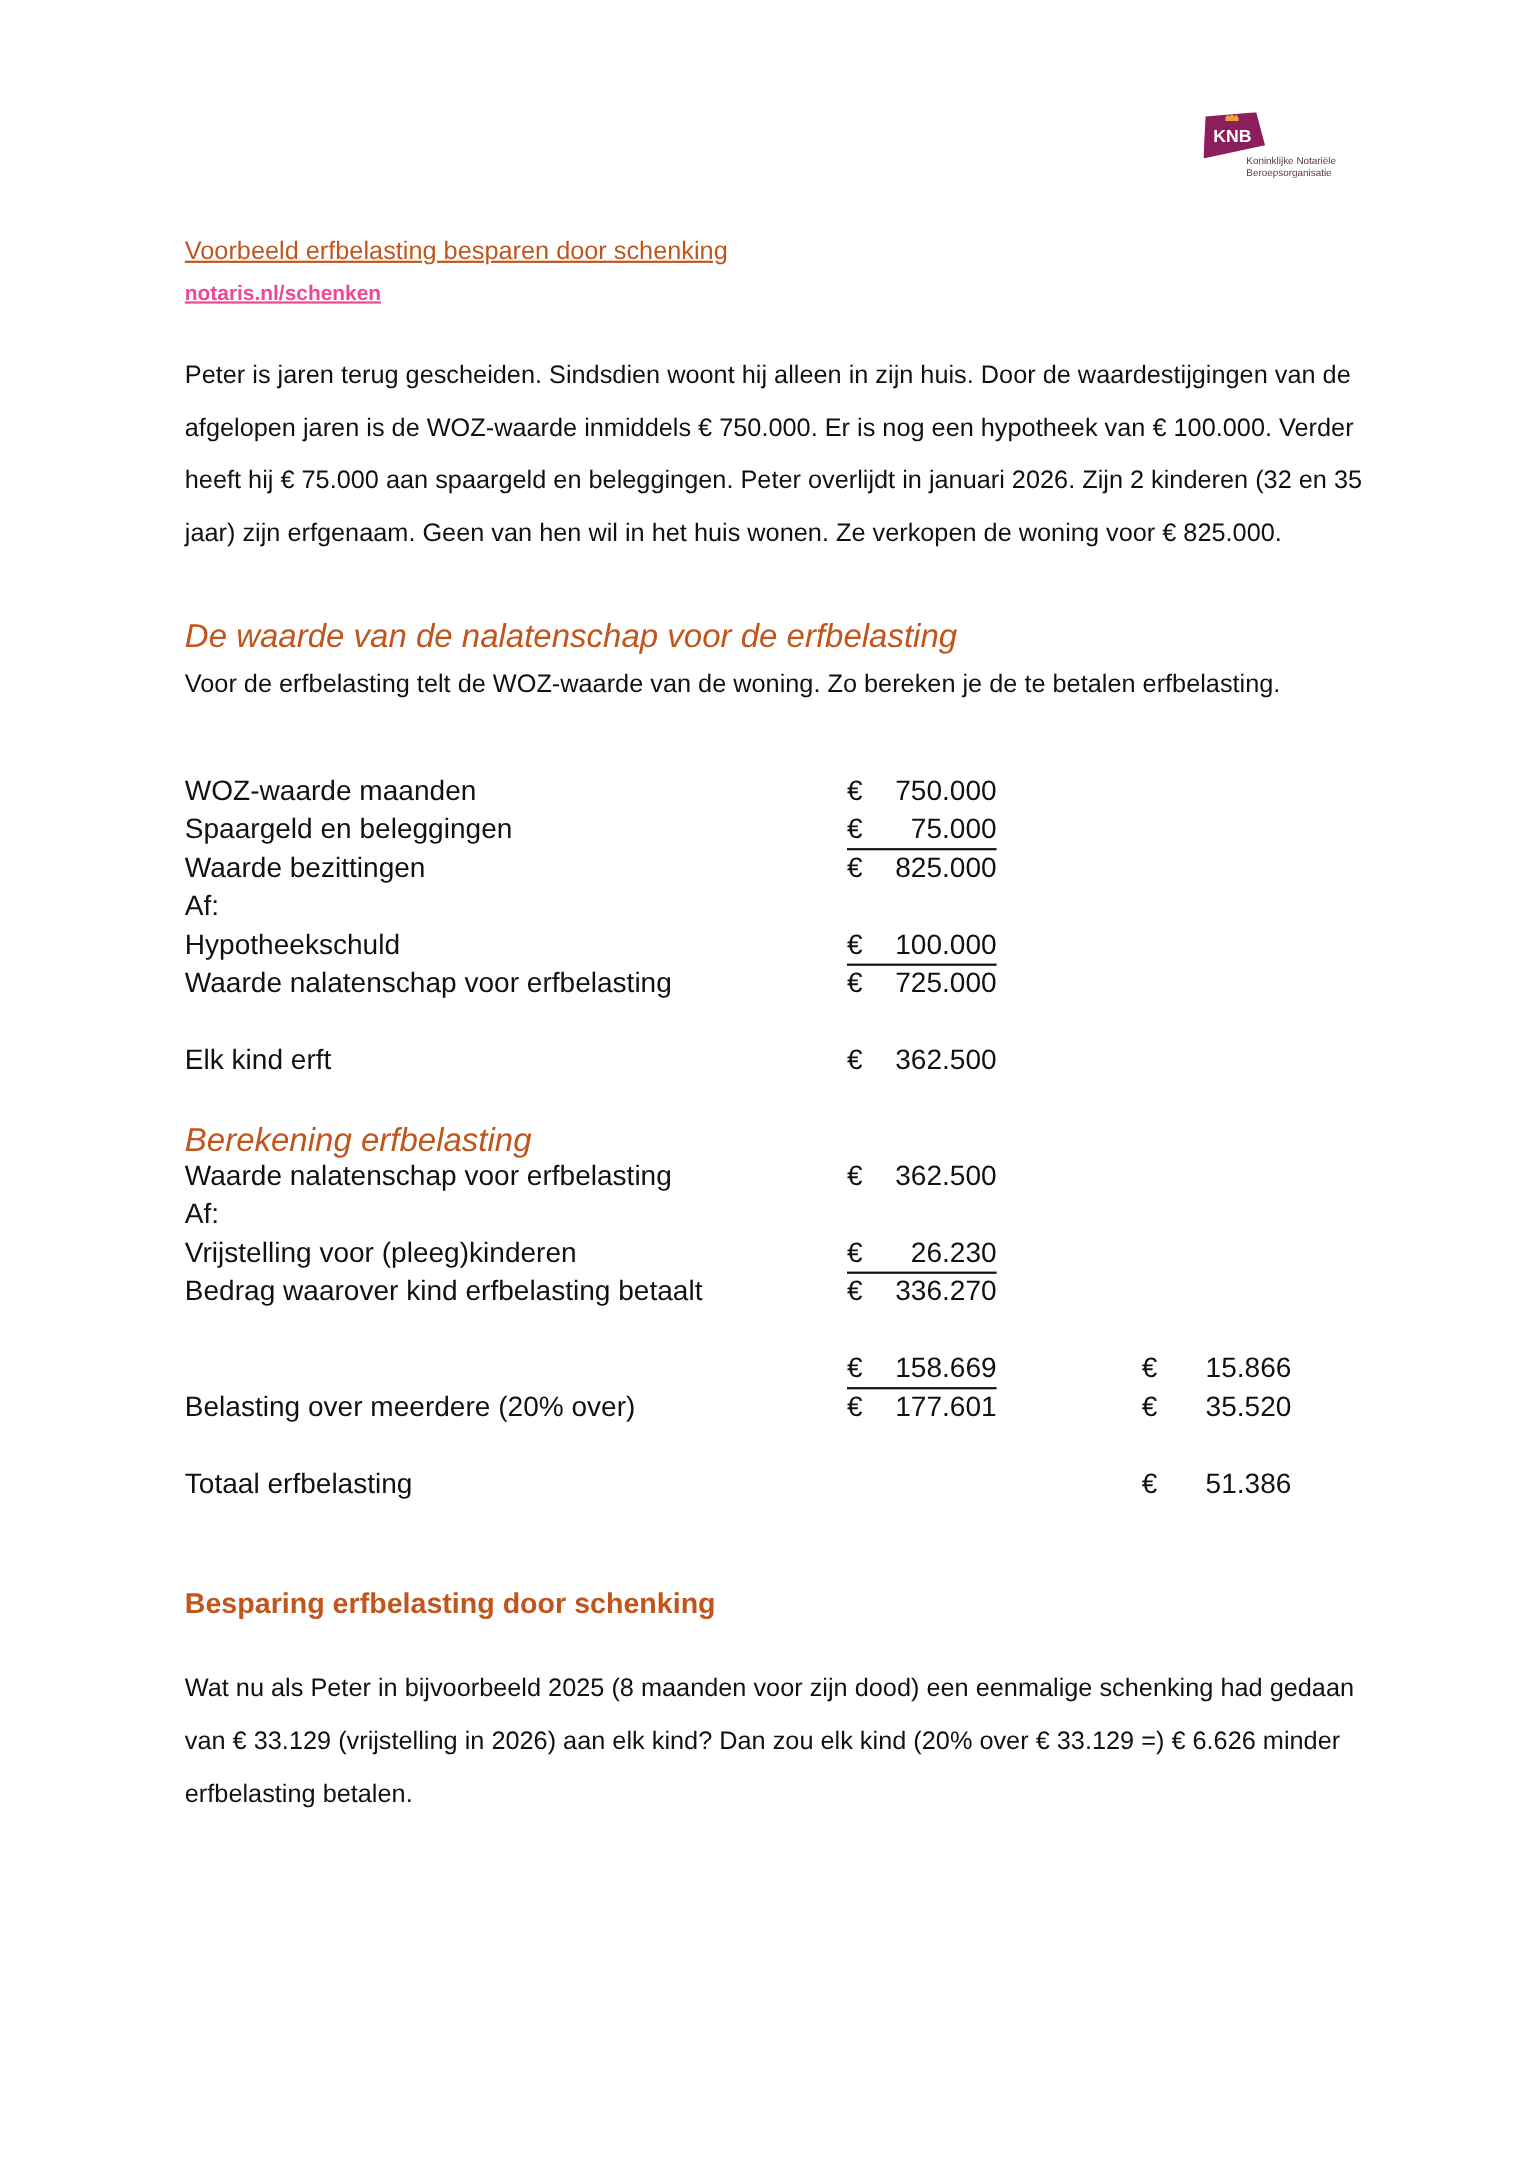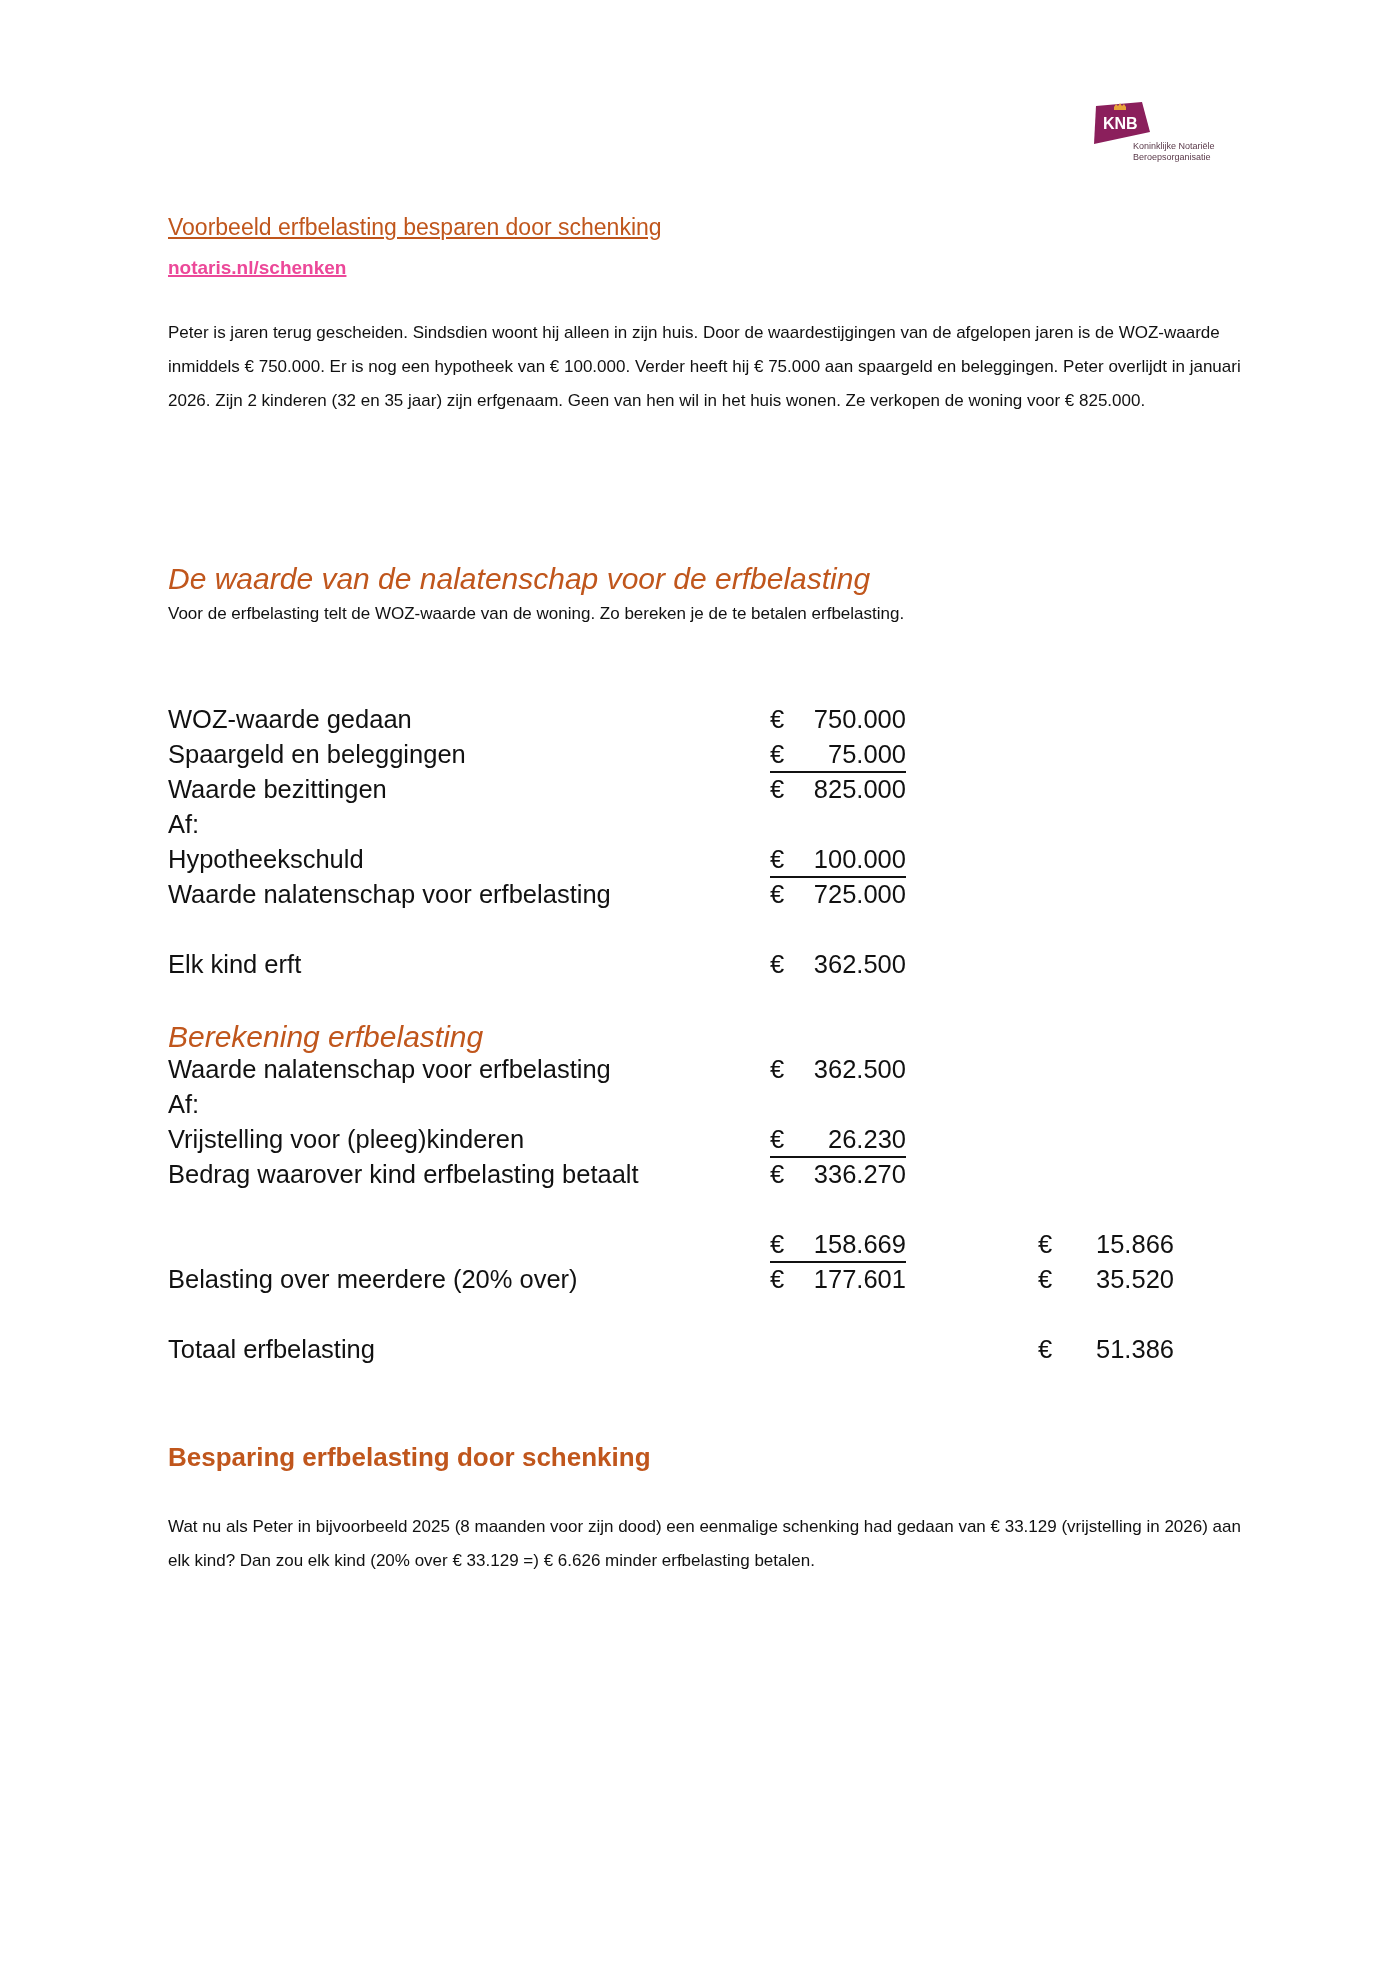--- a/index.html
+++ b/index.html
@@ -8,21 +8,21 @@
 
   .logo { position: absolute; left: 1094px; top: 100px; width: 140px; height: 70px; }
   .logo-shape { position: absolute; left: 0; top: 2px; width: 56px; height: 42px; }
   .logo-text-1, .logo-text-2 { position: absolute; left: 39px; font-size: 9px; color: #5a3a4a; white-space: nowrap; }
   .logo-text-1 { top: 41px; }
   .logo-text-2 { top: 52px; }
 
   .title { position: absolute; left: 168px; top: 214px; font-size: 23px; color: #c0561c; font-weight: normal; margin: 0; letter-spacing: 0px; text-decoration: underline; }
   .link { position: absolute; left: 168px; top: 257px; font-size: 19px; color: #ec4899; text-decoration: underline; text-decoration-thickness: 2px; font-weight: bold; }
 
-  .para { position: absolute; left: 168px; width: 1080px; font-size: 17px; line-height: 34px; margin: 0; }
+  .para { position: absolute; left: 168px; width: 1080px; font-size: 23px; line-height: 48px; margin: 0; }
   .p1 { top: 316px; }
   .sub { position: absolute; left: 168px; font-size: 30px; color: #c0561c; font-style: italic; }
   .sub1 { top: 562px; }
   .p2 { top: 597px; }
 
   .row { position: absolute; left: 168px; width: 1040px; height: 35px; font-size: 25.5px; }
   .row .label { position: absolute; left: 0; top: 0; white-space: nowrap; }
   .row .amt { position: absolute; left: 602px; top: 0; width: 136px; white-space: pre; }
   .row .eur { position: absolute; left: 0; }
   .row .num { position: absolute; right: 0; }
@@ -47,21 +47,21 @@
 
 <h1 class="title">Voorbeeld erfbelasting besparen door schenking</h1>
 <a class="link">notaris.nl/schenken</a>
 
 <p class="para p1">Peter is jaren terug gescheiden. Sindsdien woont hij alleen in zijn huis. Door de waardestijgingen van de afgelopen jaren is de WOZ-waarde inmiddels € 750.000. Er is nog een hypotheek van € 100.000. Verder heeft hij € 75.000 aan spaargeld en beleggingen. Peter overlijdt in januari 2026. Zijn 2 kinderen (32 en 35 jaar) zijn erfgenaam. Geen van hen wil in het huis wonen. Ze verkopen de woning voor € 825.000.</p>
 
 <div class="sub sub1">De waarde van de nalatenschap voor de erfbelasting</div>
 <p class="para p2">Voor de erfbelasting telt de WOZ-waarde van de woning. Zo bereken je de te betalen erfbelasting.</p>
 
 <div class="row" style="top:705px">
-  <span class="label">WOZ-waarde gedaan</span>
+  <span class="label">WOZ-waarde maanden</span>
   <span class="amt"><span class="eur">€</span><span class="num">750.000</span></span>
 </div>
 <div class="row" style="top:740px">
   <span class="label">Spaargeld en beleggingen</span>
   <span class="amt" style="border-bottom:2px solid #111;height:31px"><span class="eur">€</span><span class="num">75.000</span></span>
 </div>
 <div class="row" style="top:775px">
   <span class="label">Waarde bezittingen</span>
   <span class="amt"><span class="eur">€</span><span class="num">825.000</span></span>
 </div>

